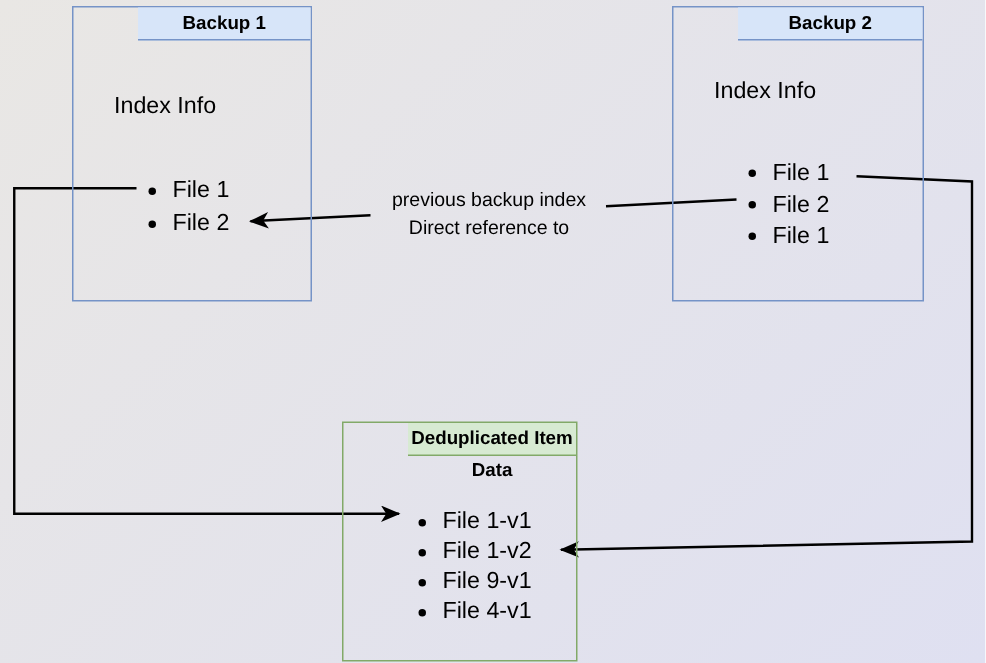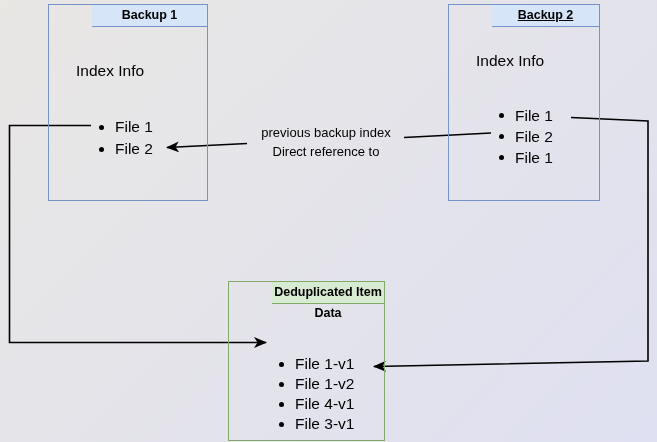--- a/index.html
+++ b/index.html
@@ -58,21 +58,21 @@
     width:5px;height:5px;border-radius:50%;
     background:#000;
     flex:0 0 auto;
     margin-right:11px;
   }
   
   #backup1-list{left:50px;top:111px;}
   #backup1-list li{height:22px;}
   #backup2-list{left:50px;top:100px;}
   #backup2-list li{height:21px;}
-  #dedup-list{left:50px;top:72px;}
+  #dedup-list{left:50px;top:56px;}
   #dedup-list li{height:20px;}
 
   #backup1-subtitle{left:27px;top:57px;}
   #backup2-subtitle{left:27px;top:47px;}
 
   .annotation{
     position:absolute;
     left:233px;top:123px;width:186px;
     text-align:center;
     font-size:13px;
@@ -112,21 +112,21 @@
         <span class="dot"></span>
         <span>File 1</span>
       </li>
       <li>
         <span class="dot"></span>
         <span>File 2</span>
       </li>
     </ul>
   </div>
 
-  <div class="box blue" style="left:448px;top:4px;width:152px;height:197px;text-decoration:underline;">
+  <div class="box blue" style="left:448px;top:4px;width:168px;height:197px;">
     <div class="box-header">Backup 2</div>
     <div class="subtitle" id="backup2-subtitle">Index Info</div>
     <ul class="file-list" id="backup2-list">
       <li>
         <span class="dot"></span>
         <span>File 1</span>
       </li>
       <li>
         <span class="dot"></span>
         <span>File 2</span>
@@ -149,22 +149,22 @@
       <li>
         <span class="dot"></span>
         <span>File 1-v1</span>
       </li>
       <li>
         <span class="dot"></span>
         <span>File 1-v2</span>
       </li>
       <li>
         <span class="dot"></span>
-        <span>File 4-v1</span>
+        <span>File 9-v1</span>
       </li>
       <li>
         <span class="dot"></span>
-        <span>File 3-v1</span>
+        <span>File 4-v1</span>
       </li>
     </ul>
   </div>
 
 </div>
 
 </body></html>

